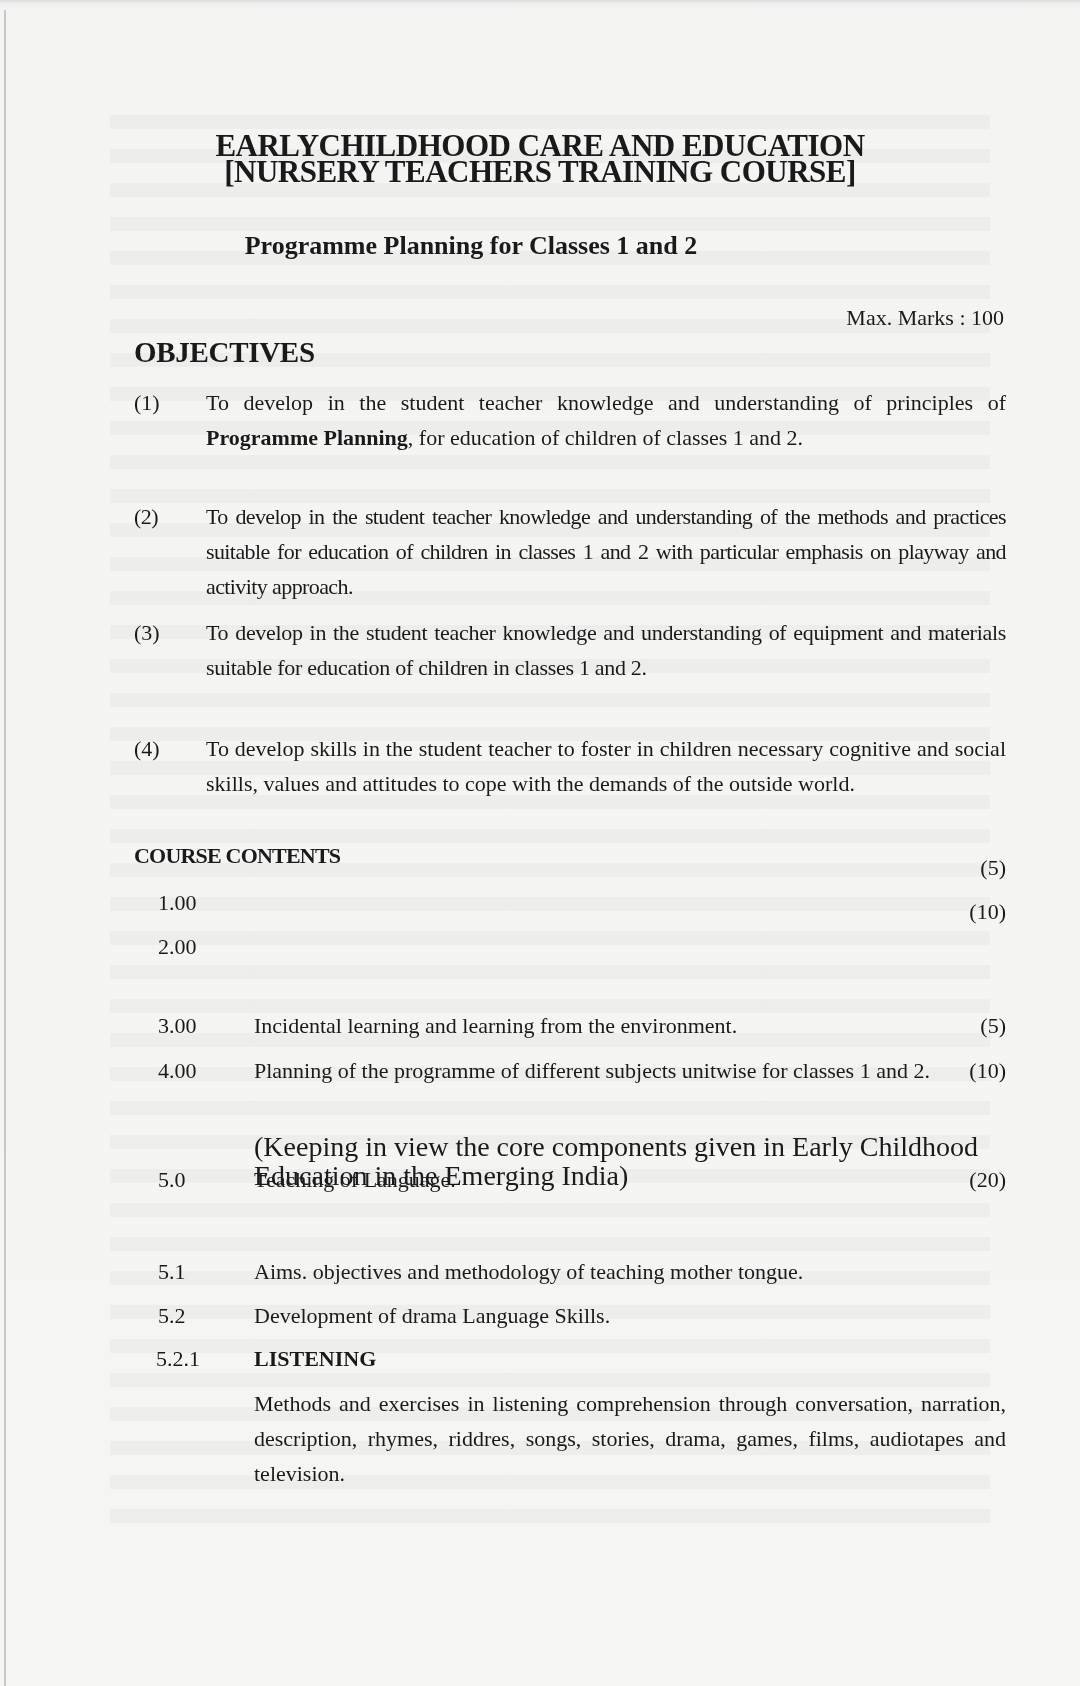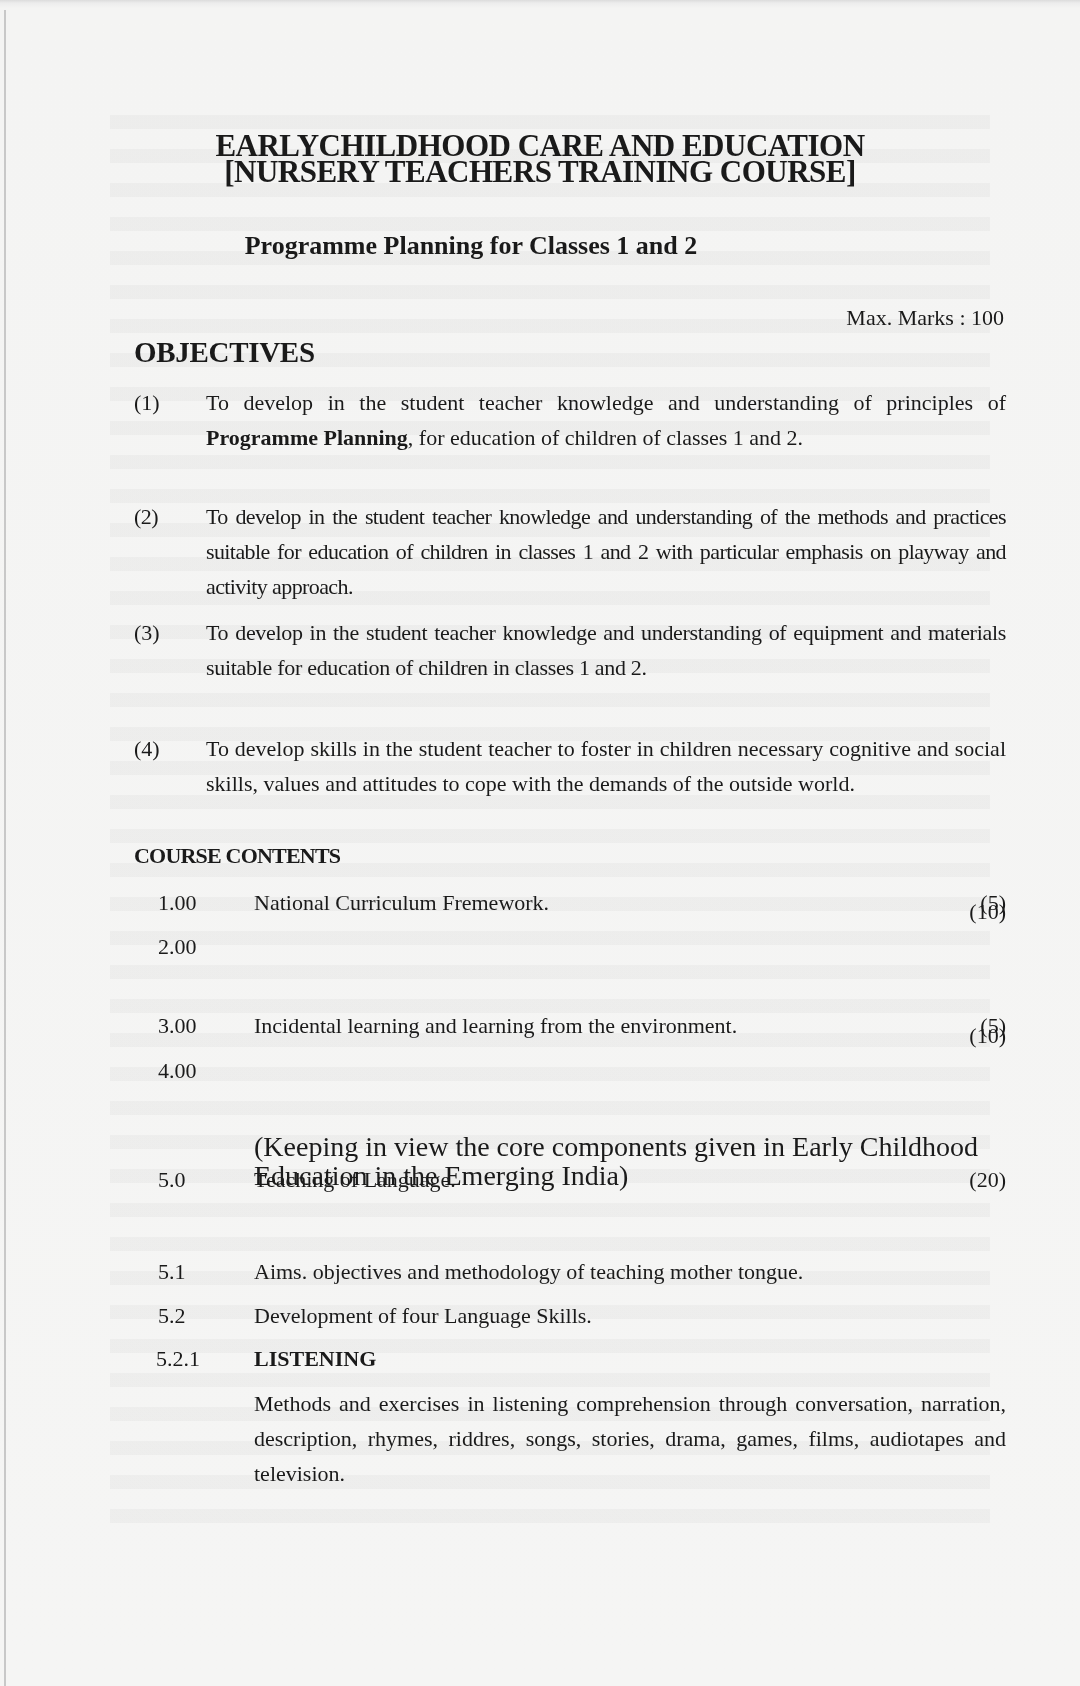--- a/index.html
+++ b/index.html
@@ -178,56 +178,56 @@
 
   <div class="obj" style="top:731px;">
     <span class="num">(4)</span>
     <div class="text">To develop skills in the student teacher to foster in children necessary cognitive and social skills, values and attitudes to cope with the demands of the outside world.</div>
   </div>
 
   <div class="section-heading course">COURSE CONTENTS</div>
 
   <div class="row" style="top:885px;">
     <span class="code">1.00</span>
-    <div class="desc with-marks">National Curriculum Fremework.</div>
     <span class="marks">(5)</span>
   </div>
 
   <div class="row" style="top:929px;">
     <span class="code">2.00</span>
     <span class="marks">(10)</span>
   </div>
 
   <div class="row" style="top:1008px;">
     <span class="code">3.00</span>
     <div class="desc with-marks">Incidental learning and learning from the environment.</div>
     <span class="marks">(5)</span>
   </div>
 
   <div class="row" style="top:1053px;">
     <span class="code">4.00</span>
+    <div class="desc with-marks" style="padding-right:0;">Planning of the programme of different subjects unitwise for classes 1 and 2.</div>
     <span class="marks">(10)</span>
   </div>
 
   <div class="note" style="top:1132px;">(Keeping in view the core components given in Early Childhood Education in the Emerging India)</div>
 
   <div class="row" style="top:1162px;">
     <span class="code">5.0</span>
     <div class="desc with-marks">Teaching of Language.</div>
     <span class="marks">(20)</span>
   </div>
 
   <div class="row" style="top:1254px;">
     <span class="code">5.1</span>
     <div class="desc">Aims. objectives and methodology of teaching mother tongue.</div>
   </div>
 
   <div class="row" style="top:1298px;">
     <span class="code">5.2</span>
-    <div class="desc">Development of four Language Skills.</div>
+    <div class="desc">Development of drama Language Skills.</div>
   </div>
 
   <div class="row" style="top:1341px;">
     <span class="code deep">5.2.1</span>
     <div class="desc"><b>LISTENING</b></div>
   </div>
 
   <div class="para" style="top:1386px;">Methods and exercises in listening comprehension through conversation, narration, description, rhymes, riddres, songs, stories, drama, games, films, audiotapes and television.</div>
 
 </div>

